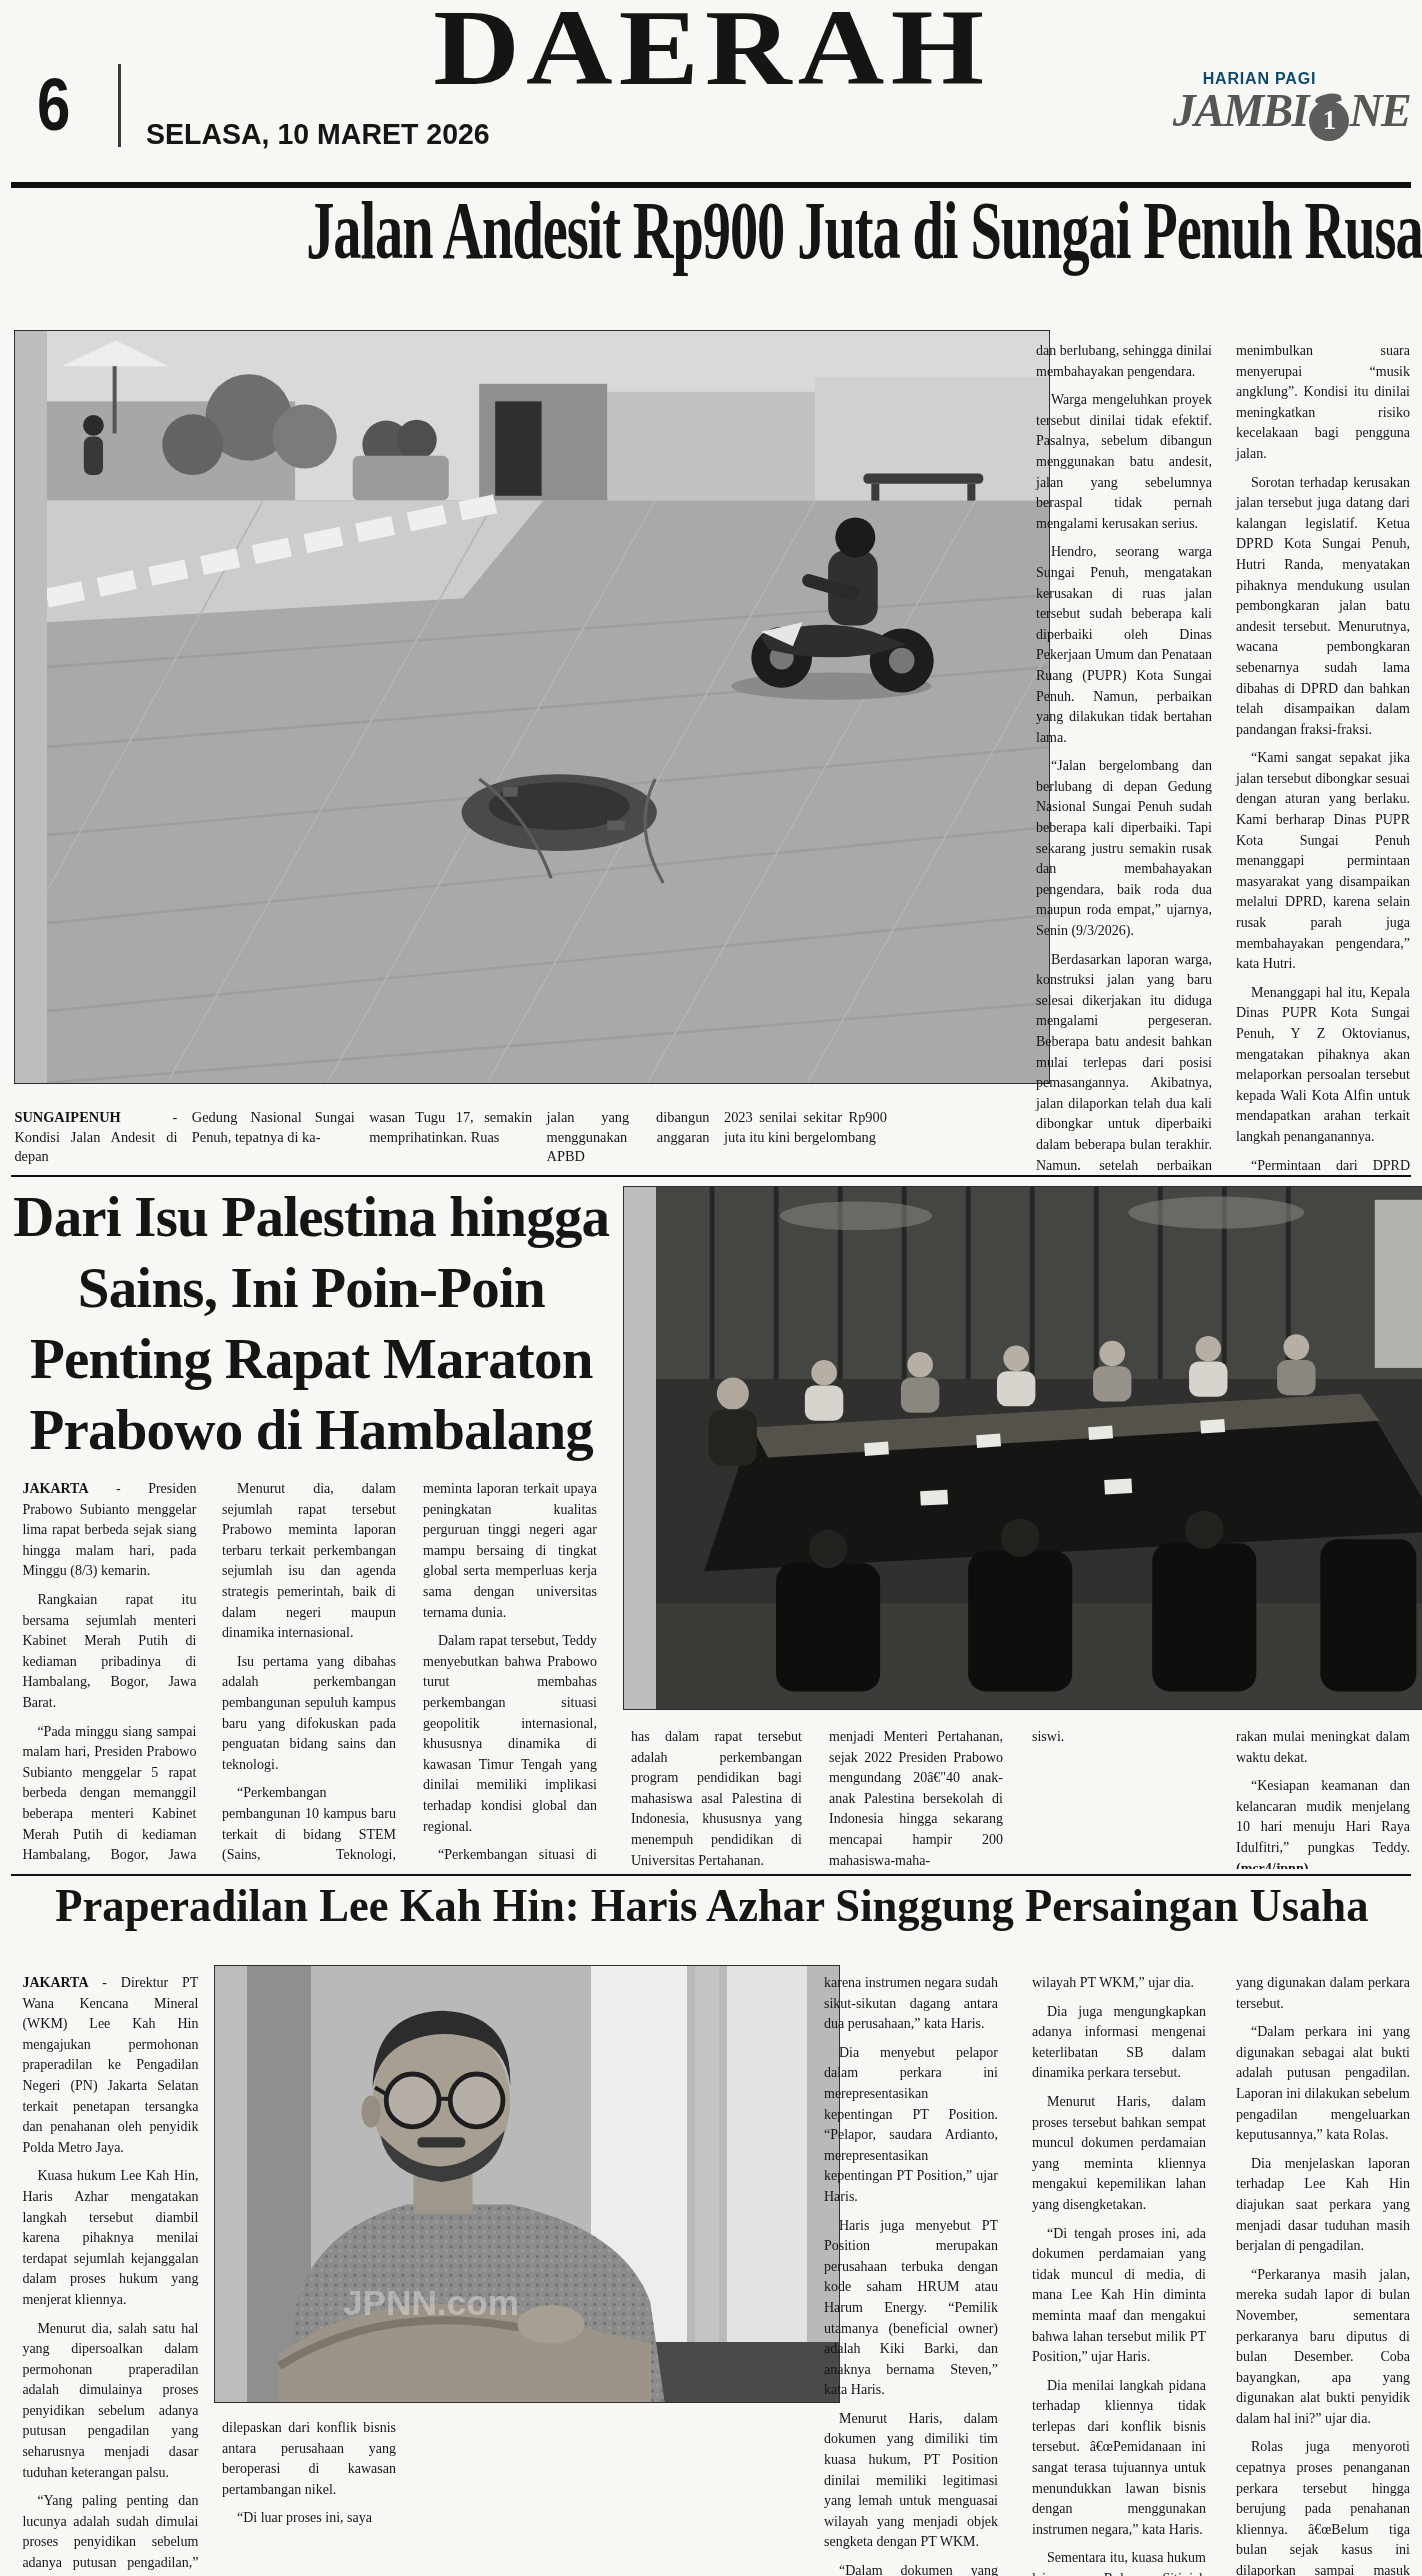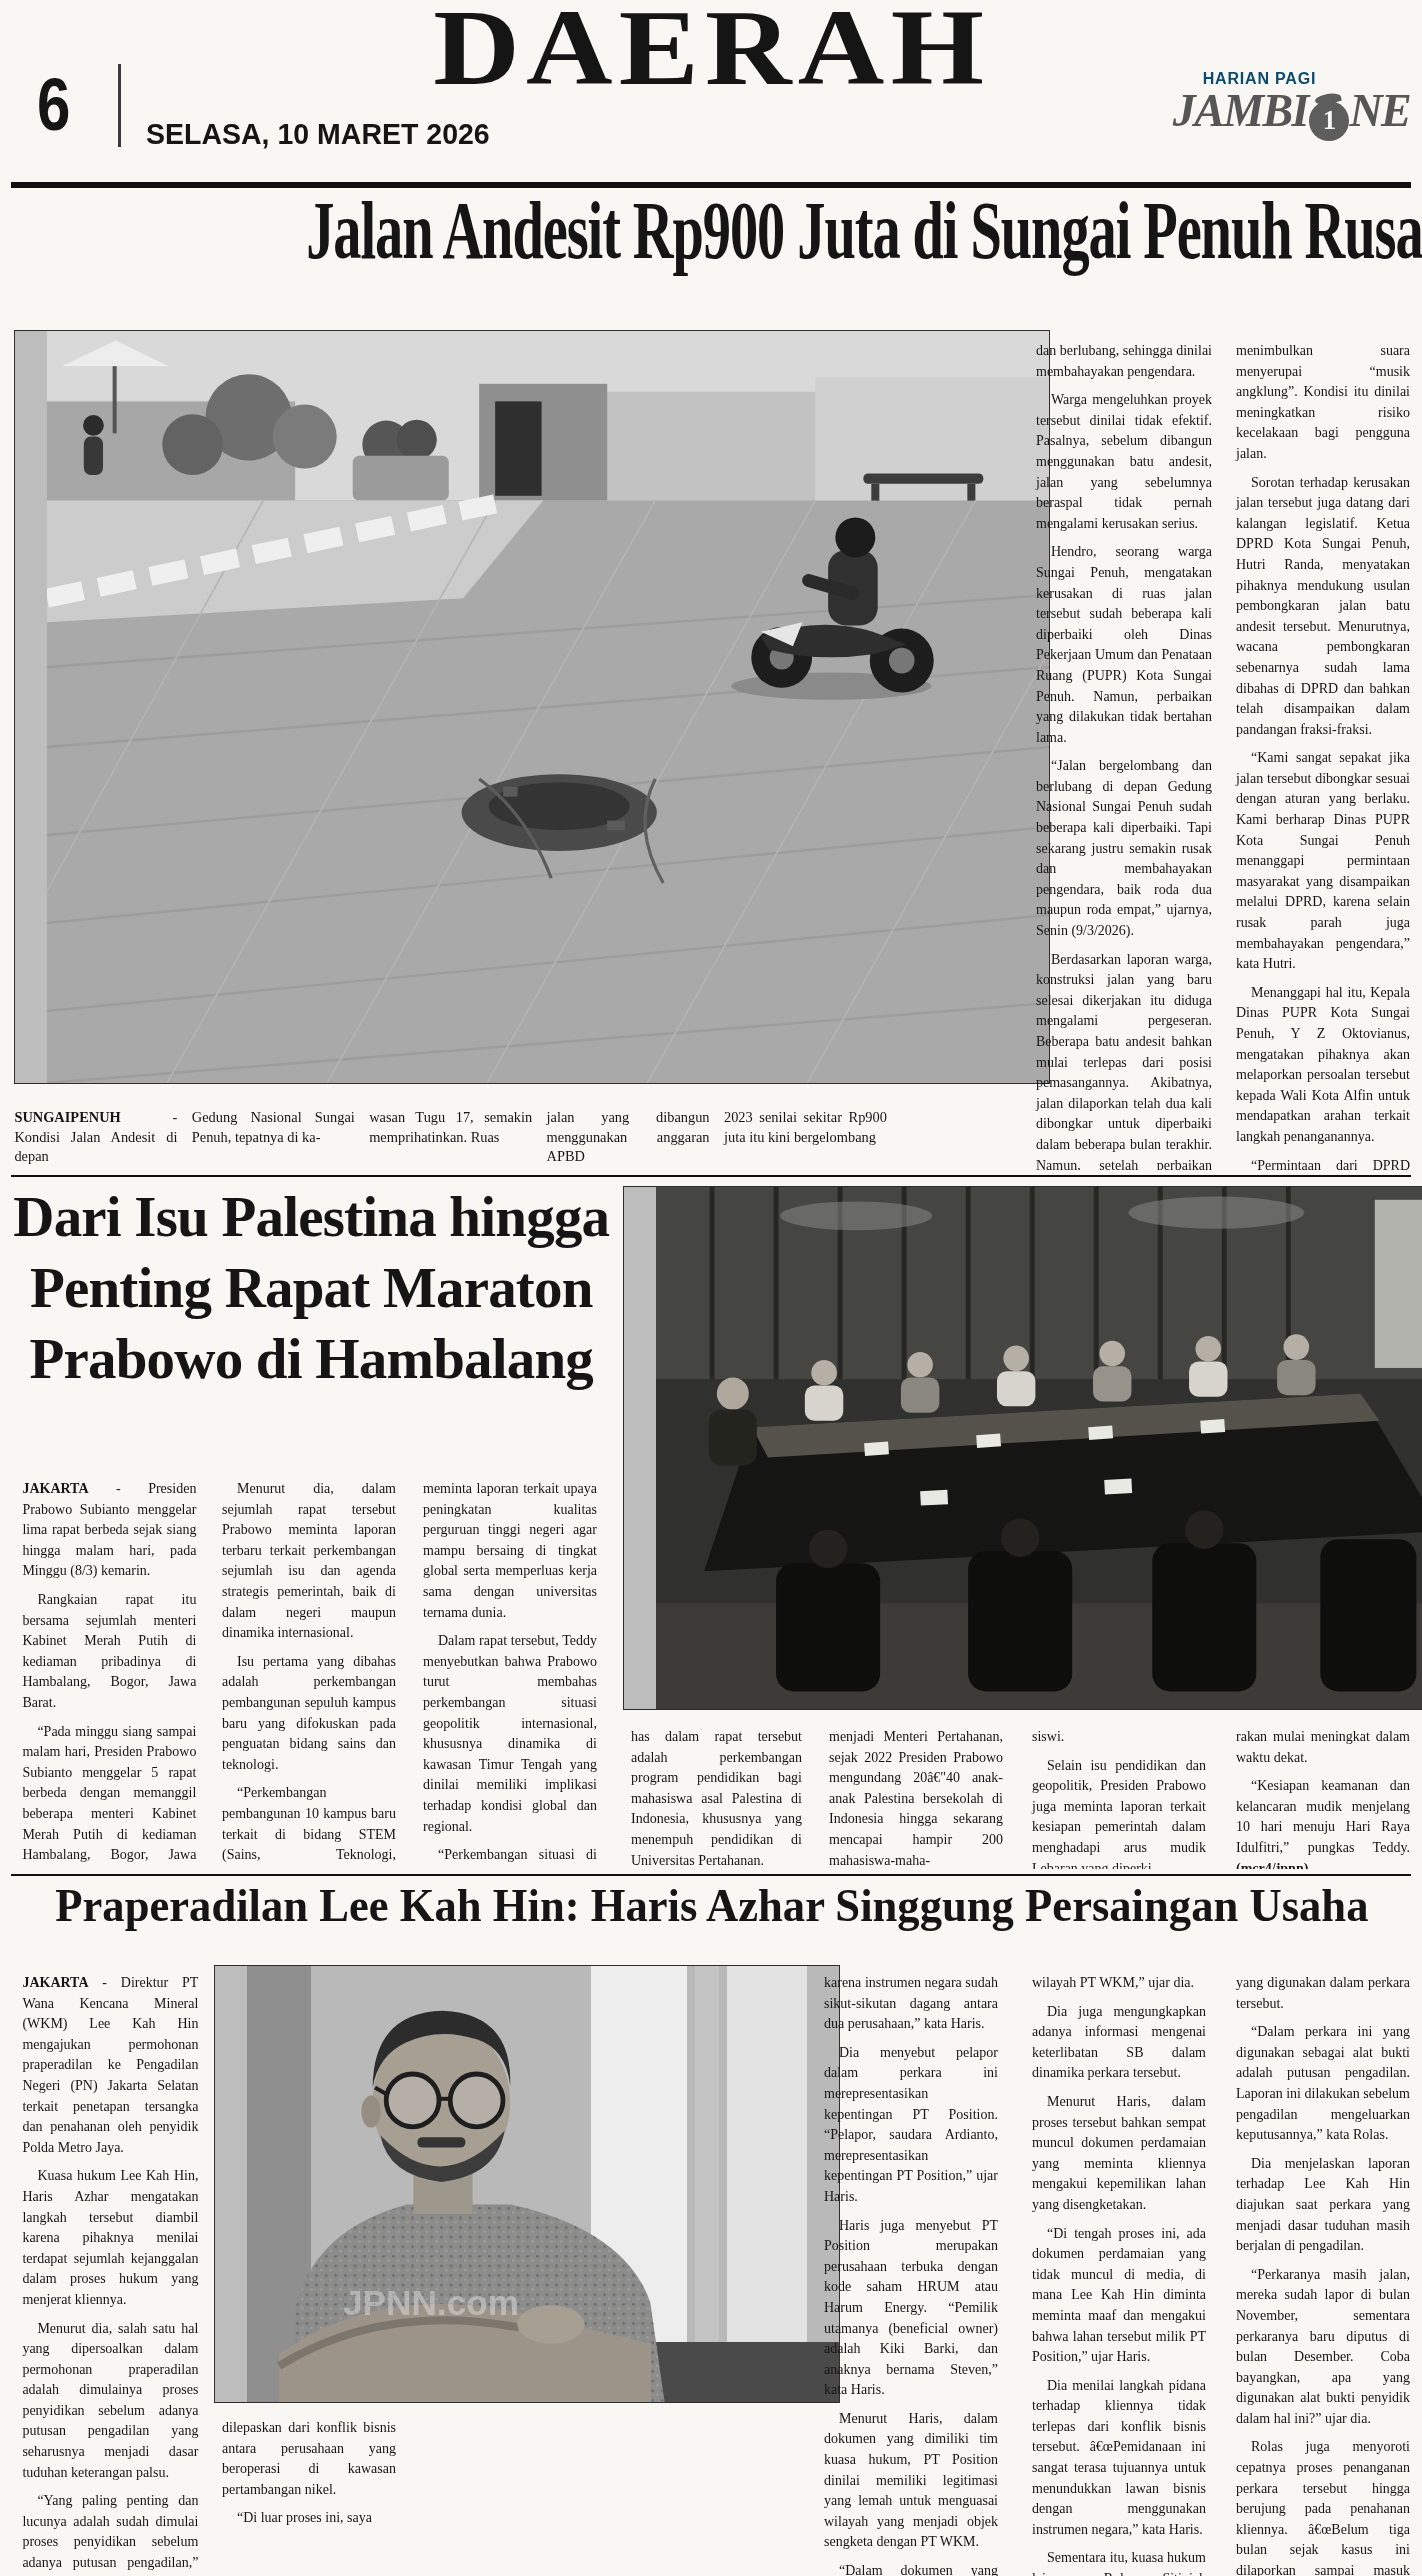--- a/index.html
+++ b/index.html
@@ -158,20 +158,21 @@
     <div class="cc">Gedung Nasional Sungai Penuh, tepatnya di ka-</div>
     <div class="cc">wasan Tugu 17, semakin memprihatinkan. Ruas</div>
     <div class="cc">jalan yang dibangun menggunakan anggaran APBD</div>
     <div class="cc">2023 senilai sekitar Rp900 juta itu kini bergelombang</div>
   </div>
 
   <div class="abs rule rule2"></div>
 
   <div class="abs h2wrap">
     <div>Dari Isu Palestina hingga</div>
+    <div>Sains, Ini Poin-Poin</div>
     <div>Penting Rapat Maraton</div>
     <div>Prabowo di Hambalang</div>
   </div>
 
   <div class="abs photo" style="left:623px;top:1186px;width:786px;height:522px;">
     <svg viewBox="0 0 982 652" preserveAspectRatio="none">
       <rect width="982" height="652" fill="#30302e"></rect>
       <rect width="982" height="240" fill="#454542"></rect>
       <g stroke="#262624" stroke-width="6">
         <line x1="70" y1="0" x2="70" y2="240"></line>
@@ -247,21 +248,20 @@
 
   <div class="abs col" style="left:623px;top:1719px;width:187px;height:150px;">
     <p>has dalam rapat tersebut adalah perkembangan program pendidikan bagi mahasiswa asal Palestina di Indonesia, khususnya yang menempuh pendidikan di Universitas Pertahanan.</p>
     <p class="ind">Menurut Teddy, saat</p>
   </div>
   <div class="abs col" style="left:821px;top:1719px;width:190px;height:150px;">
     <p>menjadi Menteri Pertahanan, sejak 2022 Presiden Prabowo mengundang 20â€"40 anak-anak Palestina bersekolah di Indonesia hingga sekarang mencapai hampir 200 mahasiswa-maha-</p>
   </div>
   <div class="abs col" style="left:1024px;top:1719px;width:190px;height:150px;">
     <p>siswi.</p>
-    <p class="ind">Selain isu pendidikan dan geopolitik, Presiden Prabowo juga meminta laporan terkait kesiapan pemerintah dalam menghadapi arus mudik Lebaran yang diperki-</p>
   </div>
   <div class="abs col" style="left:1228px;top:1719px;width:190px;height:150px;">
     <p>rakan mulai meningkat dalam waktu dekat.</p>
     <p class="ind"><span>“Kesiapan keamanan dan kelancaran mudik menjelang 10 hari menuju Hari Raya Idulfitri,” pungkas Teddy. </span><span class="credit">(mcr4/jpnn)</span></p>
   </div>
 
   <div class="abs rule rule3"></div>
 
   <div class="abs h3wrap"><span>Praperadilan Lee Kah Hin: Haris Azhar Singgung Persaingan Usaha</span></div>
 

